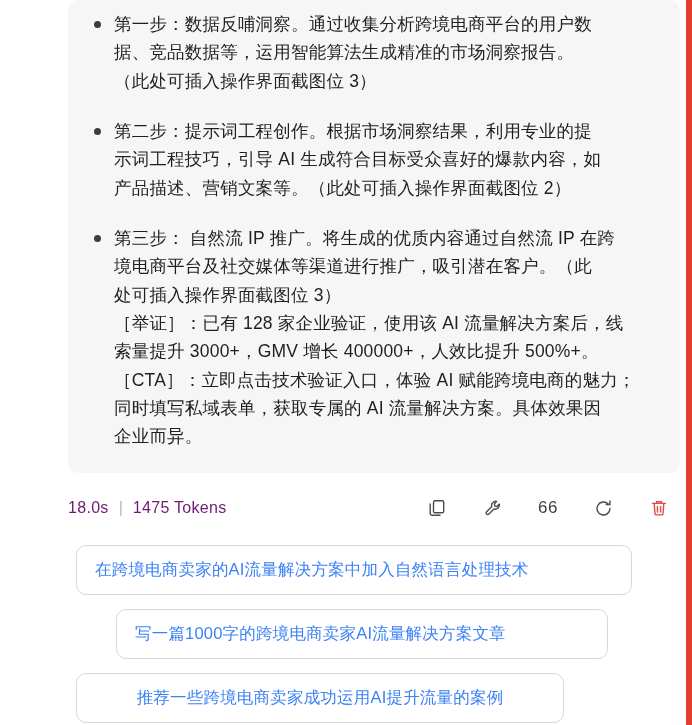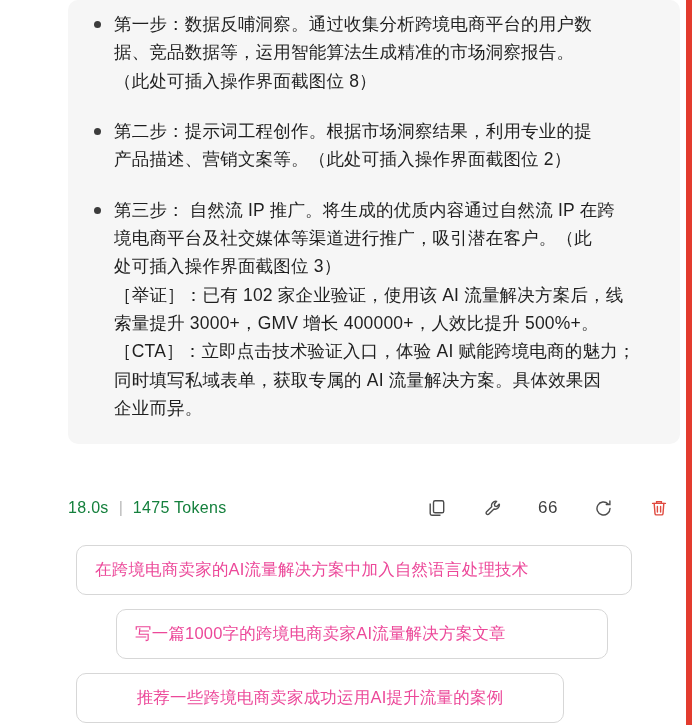--- a/index.html
+++ b/index.html
@@ -73,21 +73,21 @@
     position: absolute;
     left: 68px;
     top: 487px;
     width: 612px;
     height: 42px;
     display: flex;
     align-items: center;
   }
   .meta-text {
     font-size: 16px;
-    color: #15803d;
+    color: #701a75;
     letter-spacing: 0.3px;
     white-space: nowrap;
   }
   .meta-sep {
     color: #b8b8b8;
     margin: 0 10px;
     font-size: 16px;
   }
   .meta-actions {
     margin-left: auto;
@@ -115,21 +115,21 @@
   .suggestions {
     position: absolute;
     left: 76px;
     top: 545px;
     width: 600px;
   }
   .suggestion {
     border: 1px solid #d7d7d7;
     border-radius: 10px;
     background: #ffffff;
-    color: #ec4899;
+    color: #3b82f6;
     font-size: 16.5px;
     letter-spacing: 0.2px;
     padding: 13px 18px;
     margin-bottom: 14px;
     display: inline-block;
     box-sizing: border-box;
     cursor: pointer;
   }
   .s1 { width: 556px; }
   .s2 { width: 492px; margin-left: 40px; }
@@ -140,35 +140,36 @@
 
 <div class="page">
 
   <div class="message-card">
     <ul class="steps">
 
       <li>
         <span class="bullet"></span>
         <span class="para">第一步：数据反哺洞察。通过收集分析跨境电商平台的用户数</span>
         <span class="para">据、竞品数据等，运用智能算法生成精准的市场洞察报告。</span>
-        <span class="para">（此处可插入操作界面截图位 8）</span>
+        <span class="para">（此处可插入操作界面截图位 3）</span>
       </li>
 
       <li>
         <span class="bullet"></span>
         <span class="para">第二步：提示词工程创作。根据市场洞察结果，利用专业的提</span>
+        <span class="para">示词工程技巧，引导 AI 生成符合目标受众喜好的爆款内容，如</span>
         <span class="para">产品描述、营销文案等。（此处可插入操作界面截图位 2）</span>
       </li>
 
       <li>
         <span class="bullet"></span>
         <span class="para">第三步： 自然流 IP 推广。将生成的优质内容通过自然流 IP 在跨</span>
         <span class="para">境电商平台及社交媒体等渠道进行推广，吸引潜在客户。（此</span>
         <span class="para">处可插入操作界面截图位 3）</span>
-        <span class="para">［举证］：已有 102 家企业验证，使用该 AI 流量解决方案后，线</span>
+        <span class="para">［举证］：已有 128 家企业验证，使用该 AI 流量解决方案后，线</span>
         <span class="para">索量提升 3000+，GMV 增长 400000+，人效比提升 500%+。</span>
         <span class="para">［CTA］：立即点击技术验证入口，体验 AI 赋能跨境电商的魅力；</span>
         <span class="para">同时填写私域表单，获取专属的 AI 流量解决方案。具体效果因</span>
         <span class="para">企业而异。</span>
       </li>
 
     </ul>
   </div>
 
   <div class="meta-row">

